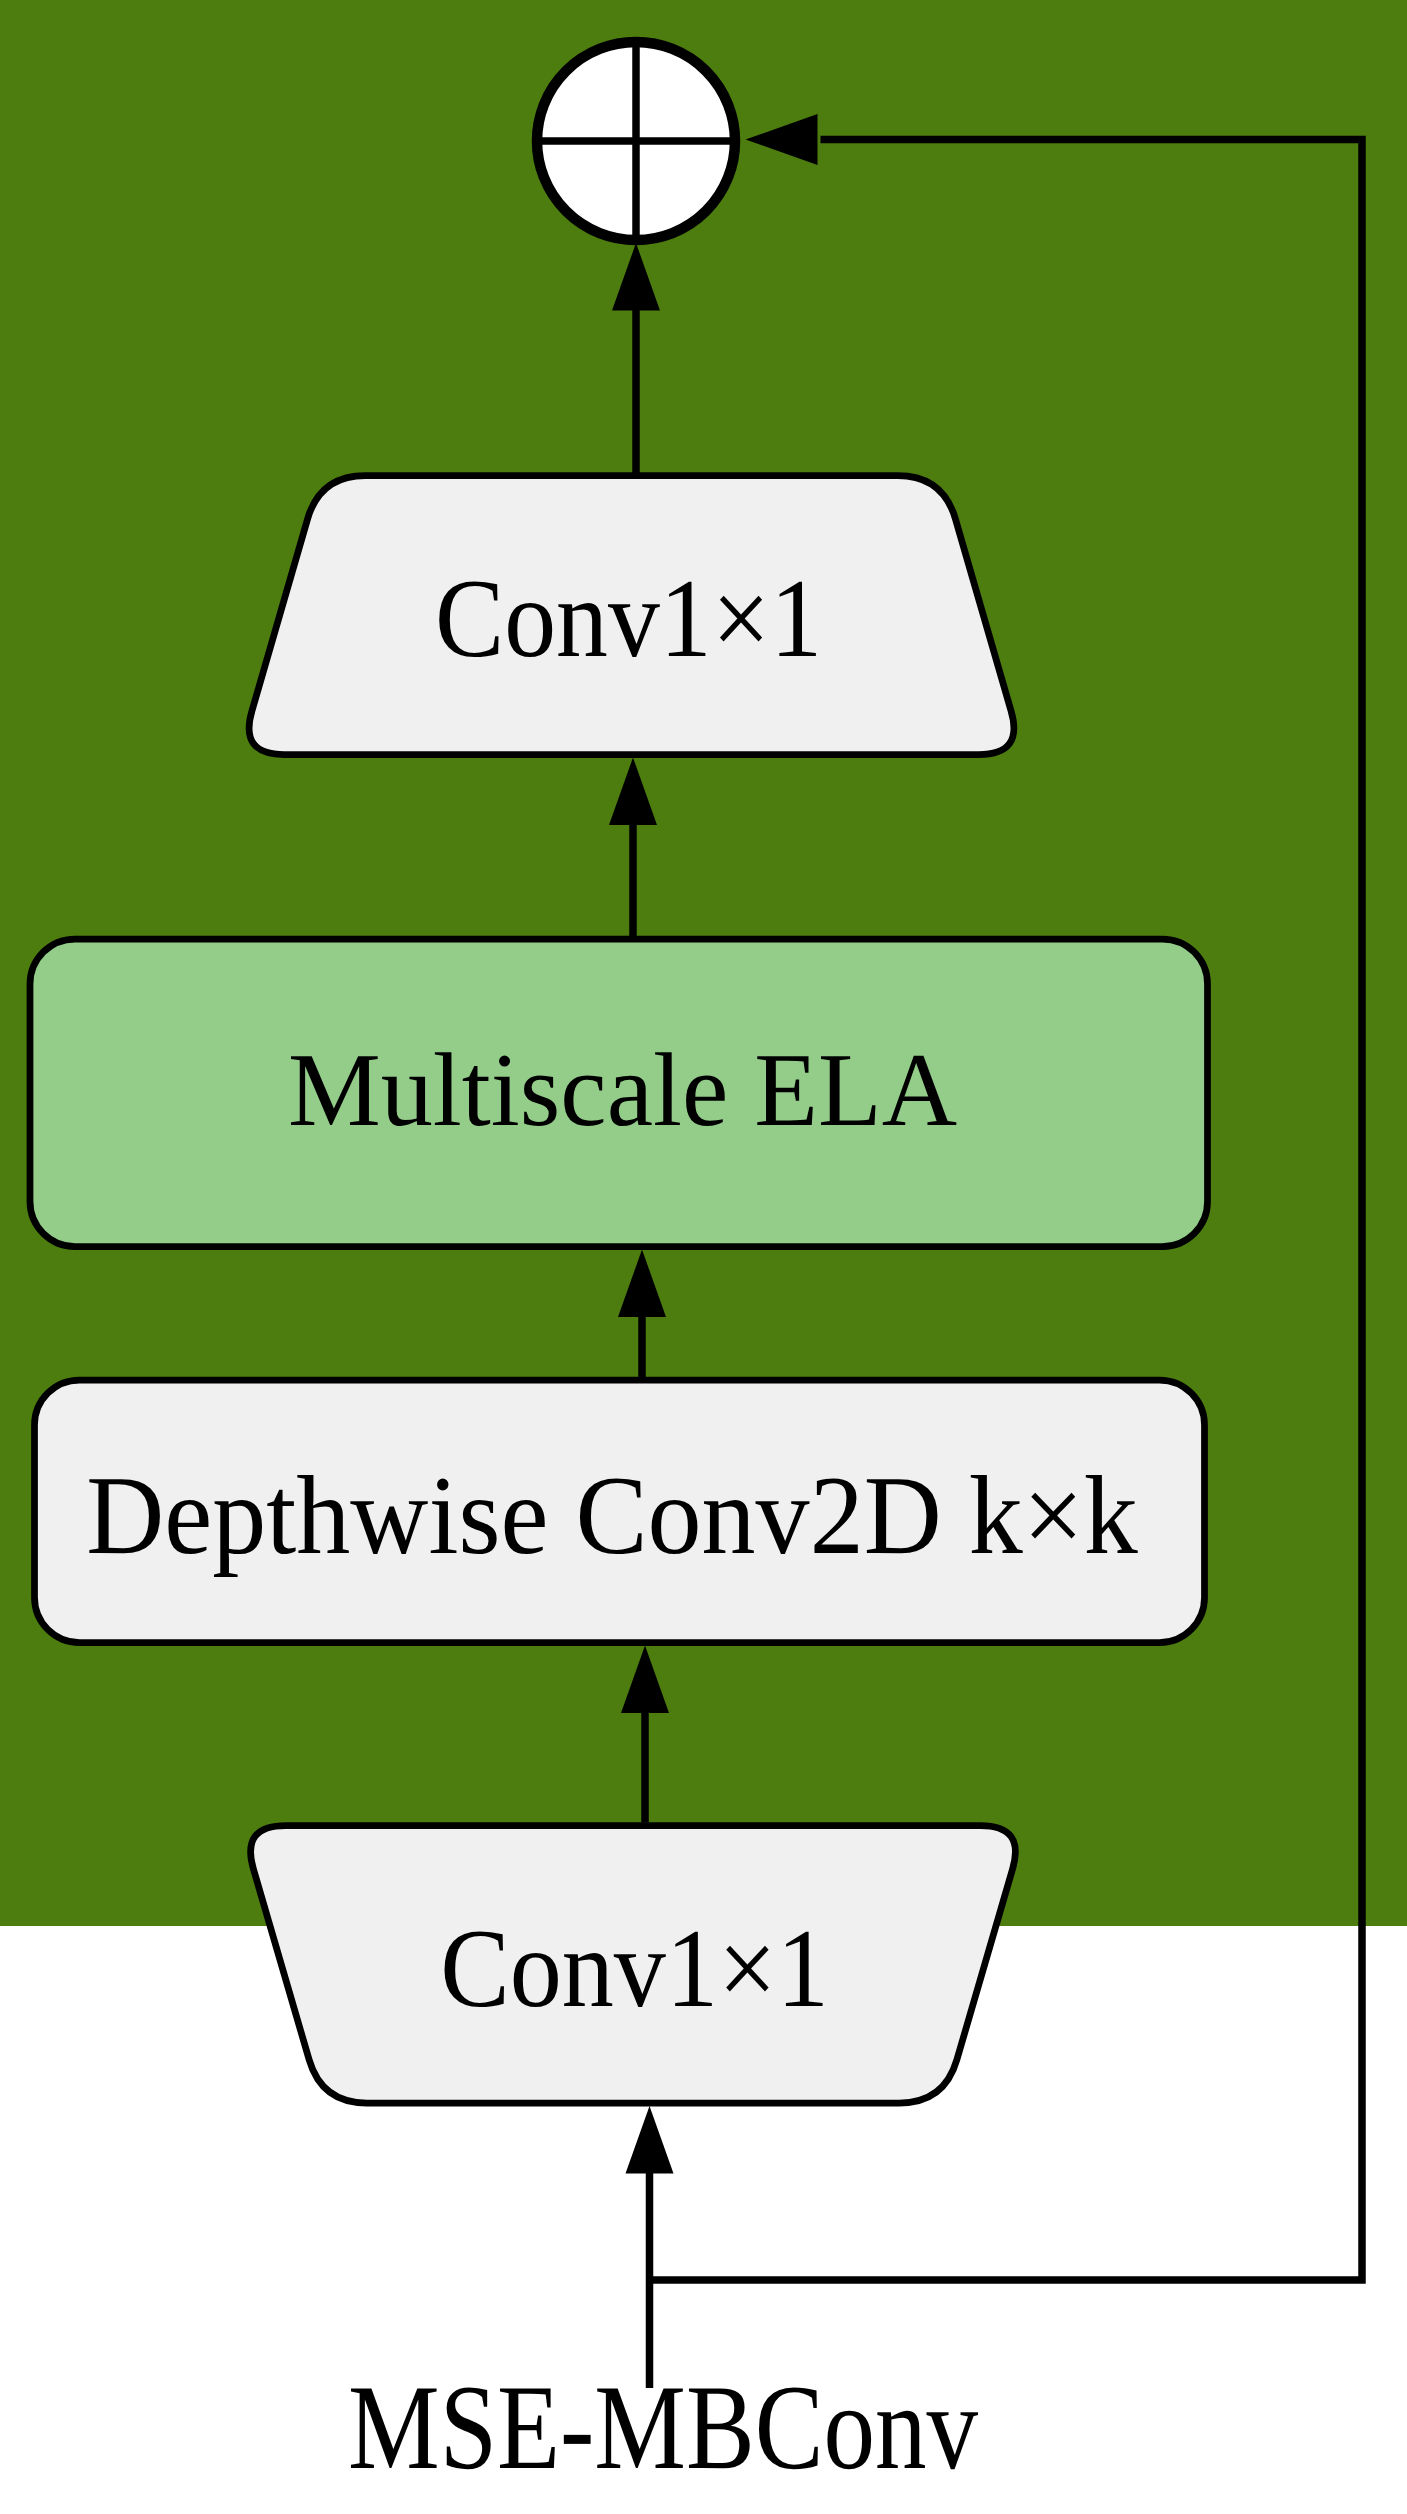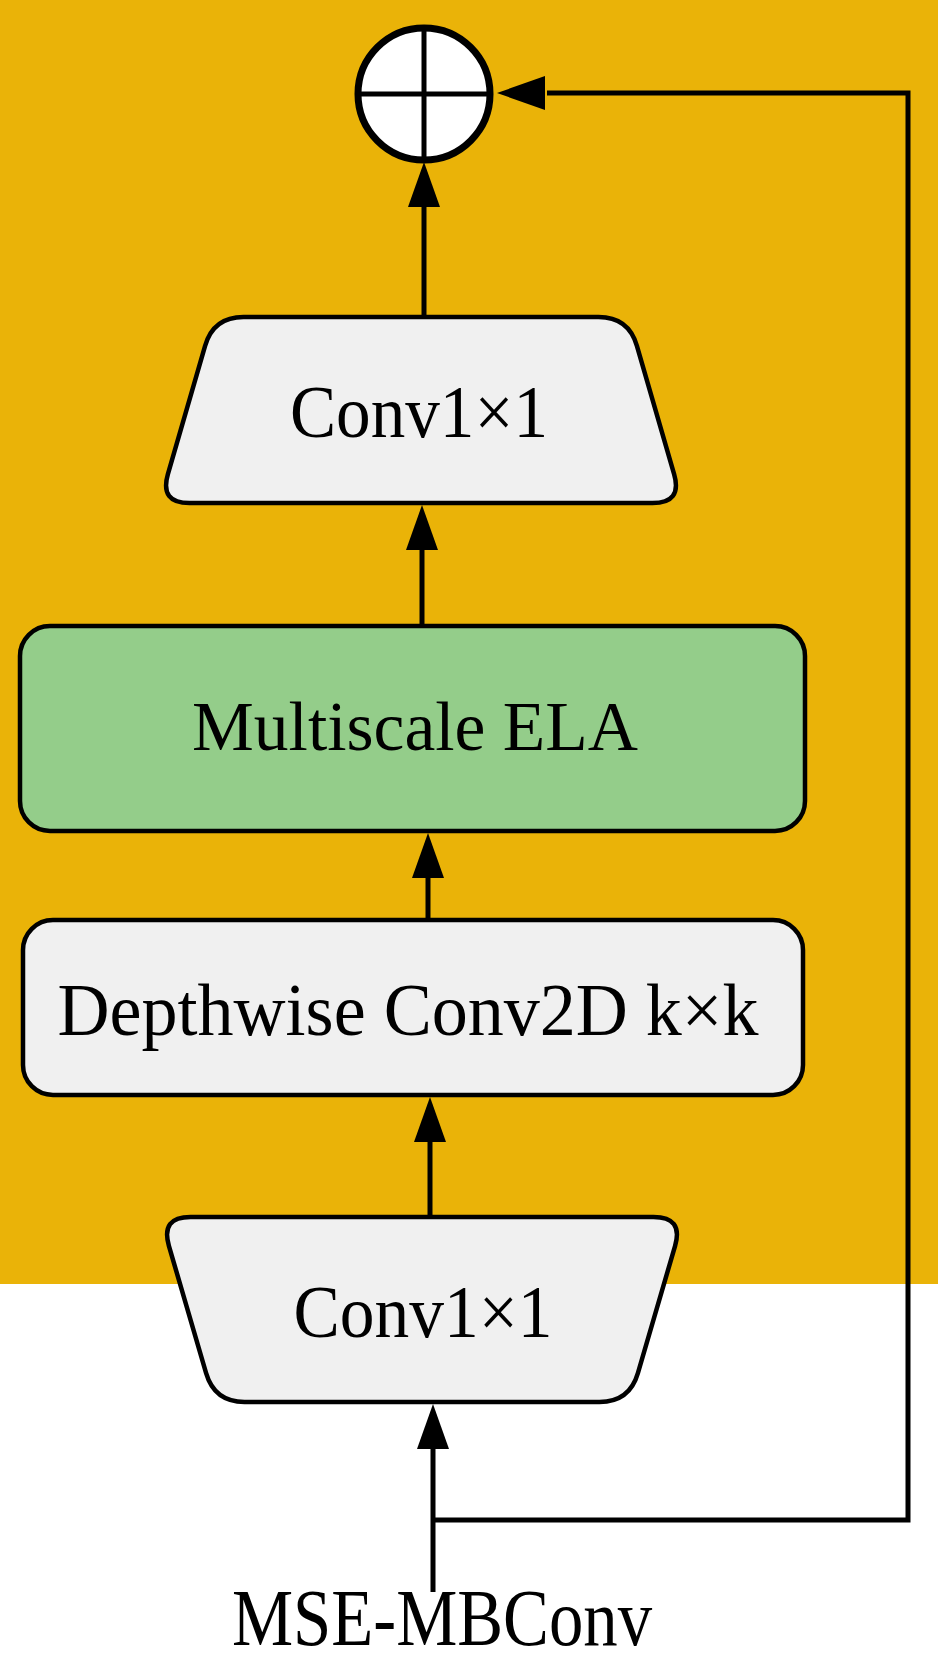--- a/index.html
+++ b/index.html
@@ -7,21 +7,21 @@
     padding: 0;
     background: #ffffff;
     width: 938px;
     height: 1676px;
     overflow: hidden;
   }
   .stage {
     position: relative;
     width: 938px;
     height: 1284px;
-    background: #eab308;
+    background: #4d7c0f;
   }
   svg {
     display: block;
   }
   text {
     font-family: "Liberation Serif", "DejaVu Serif", serif;
     fill: #000000;
   }
   .node-label { font-size: 75px; }
   .node-label-green { font-size: 70px; }

